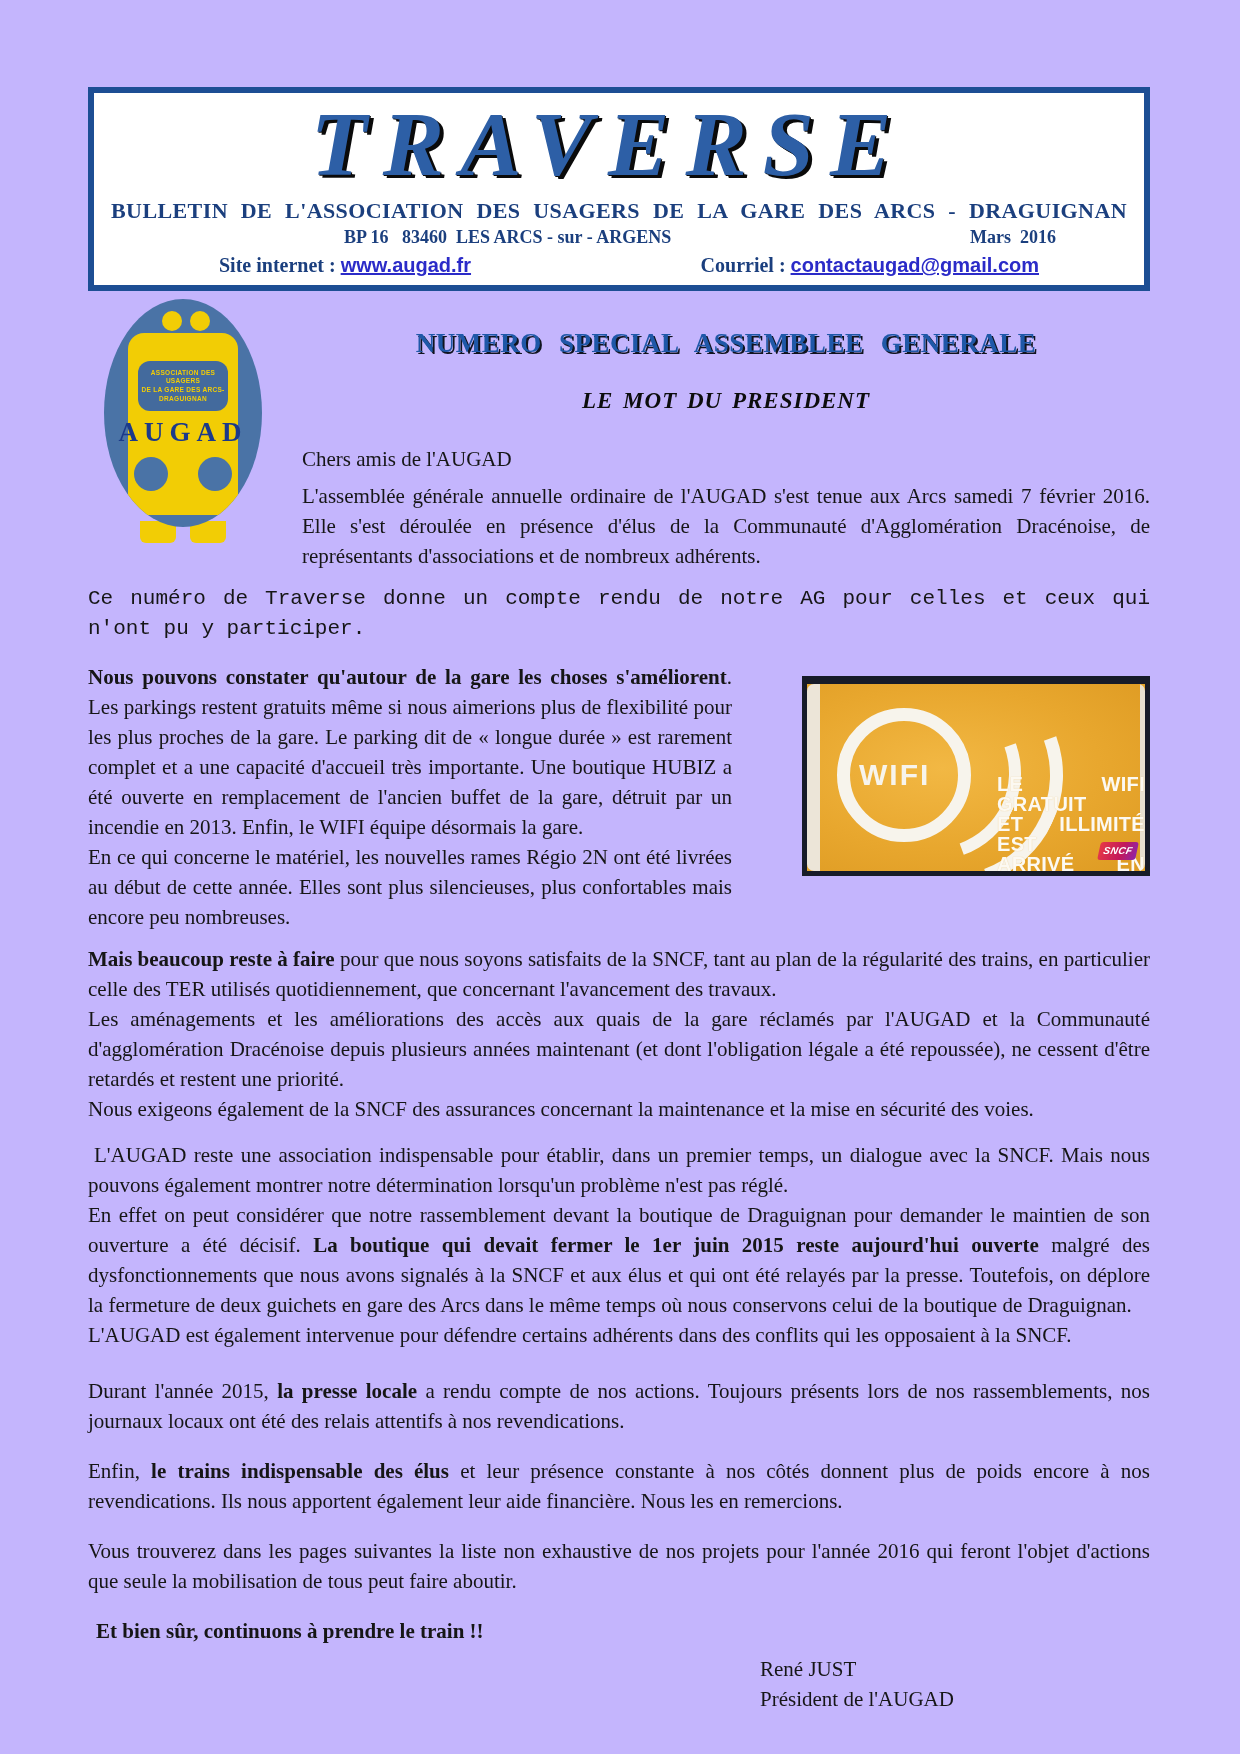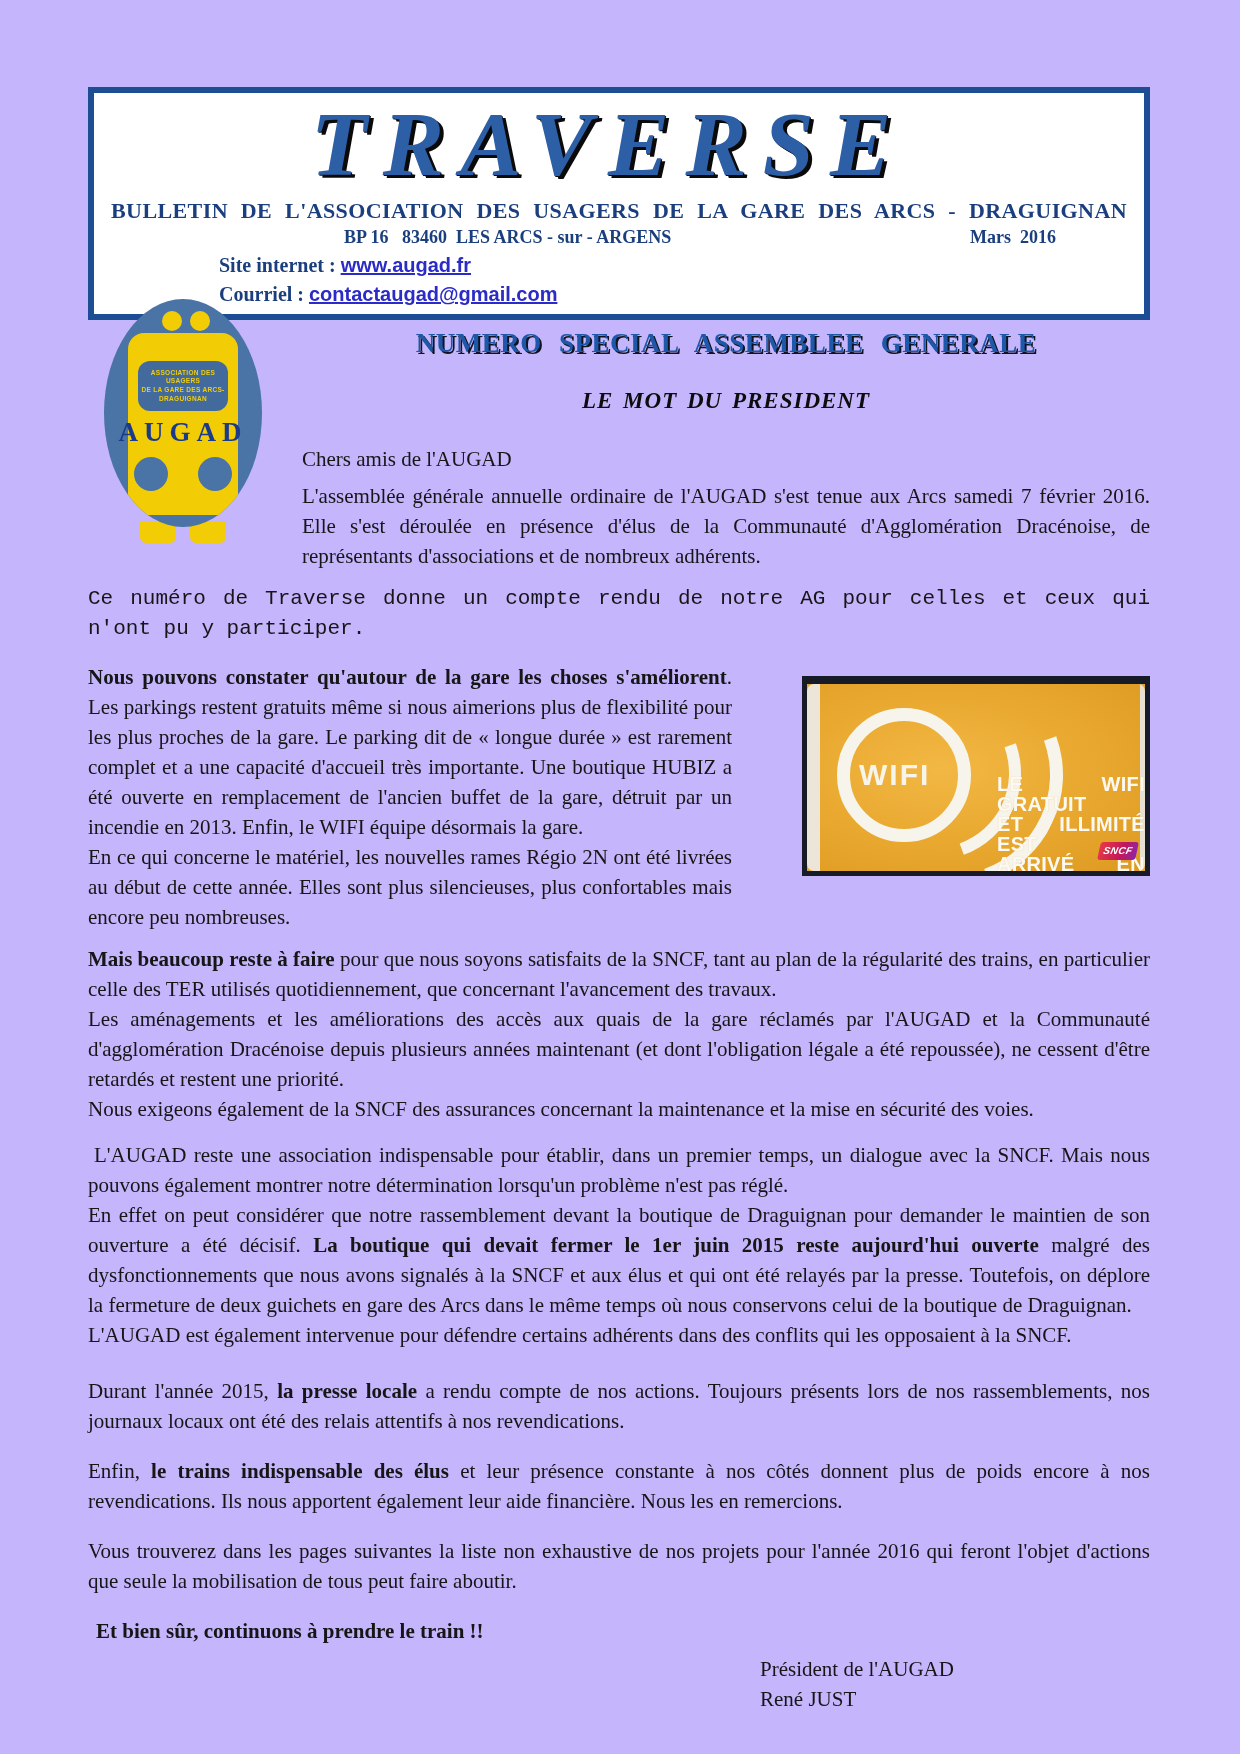--- a/index.html
+++ b/index.html
@@ -21,21 +21,21 @@
     margin-top:9px;font-weight:bold;font-size:22px;line-height:27px;
     color:#1b3f7e;word-spacing:7px;letter-spacing:0.4px;
   }
   .addr-row{
     display:flex;justify-content:space-between;align-items:baseline;
     font-weight:bold;font-size:18px;line-height:27px;color:#1b3f7e;
     padding:0 88px 0 250px;
   }
   .links-row{
     display:flex;justify-content:space-between;align-items:baseline;
-    font-size:20px;line-height:29px;padding:0 105px 0 125px;flex-direction:column;
+    font-size:20px;line-height:29px;padding:0 105px 0 125px;
   }
   .link-label{font-weight:bold;color:#1b3f7e;font-size:20px;}
   .doc-link{
     font-family:"Liberation Sans",sans-serif;font-weight:bold;font-size:20px;
     color:#2b2bc8;text-decoration:underline;cursor:pointer;
   }
   .ws-pre{white-space:pre;}
   
   .content{position:absolute;left:88px;top:293px;width:1062px;}
   p{margin:0;}
@@ -212,18 +212,18 @@
 
     <p class="body-text mt-p6">
       <span>Enfin, </span><b class="run">le trains indispensable des élus</b><span> et leur présence constante à nos côtés donnent plus de poids encore à nos revendications. Ils nous apportent également leur aide financière. Nous les en remercions.</span>
     </p>
 
     <p class="body-text mt-p7">Vous trouverez dans les pages suivantes la liste non exhaustive de nos projets pour l'année 2016 qui feront l'objet d'actions que seule la mobilisation de tous peut faire aboutir.</p>
 
     <p class="closing">Et bien sûr, continuons à prendre le train !!</p>
 
     <div class="signature">
+      <div>René JUST</div>
       <div>Président de l'AUGAD</div>
-      <div>René JUST</div>
     </div>
 
   </div>
 </div>
 
 </body></html>

